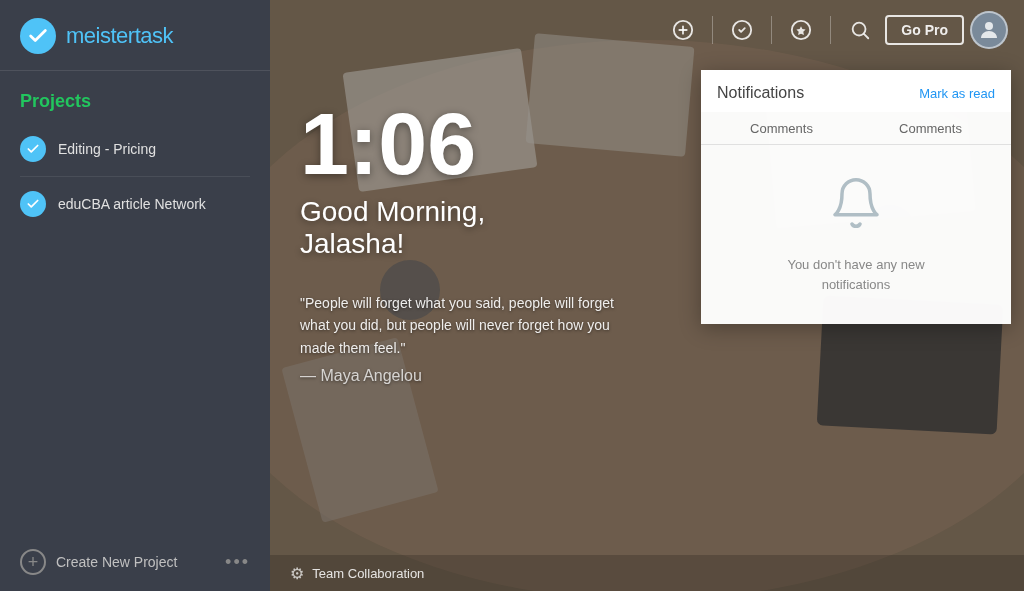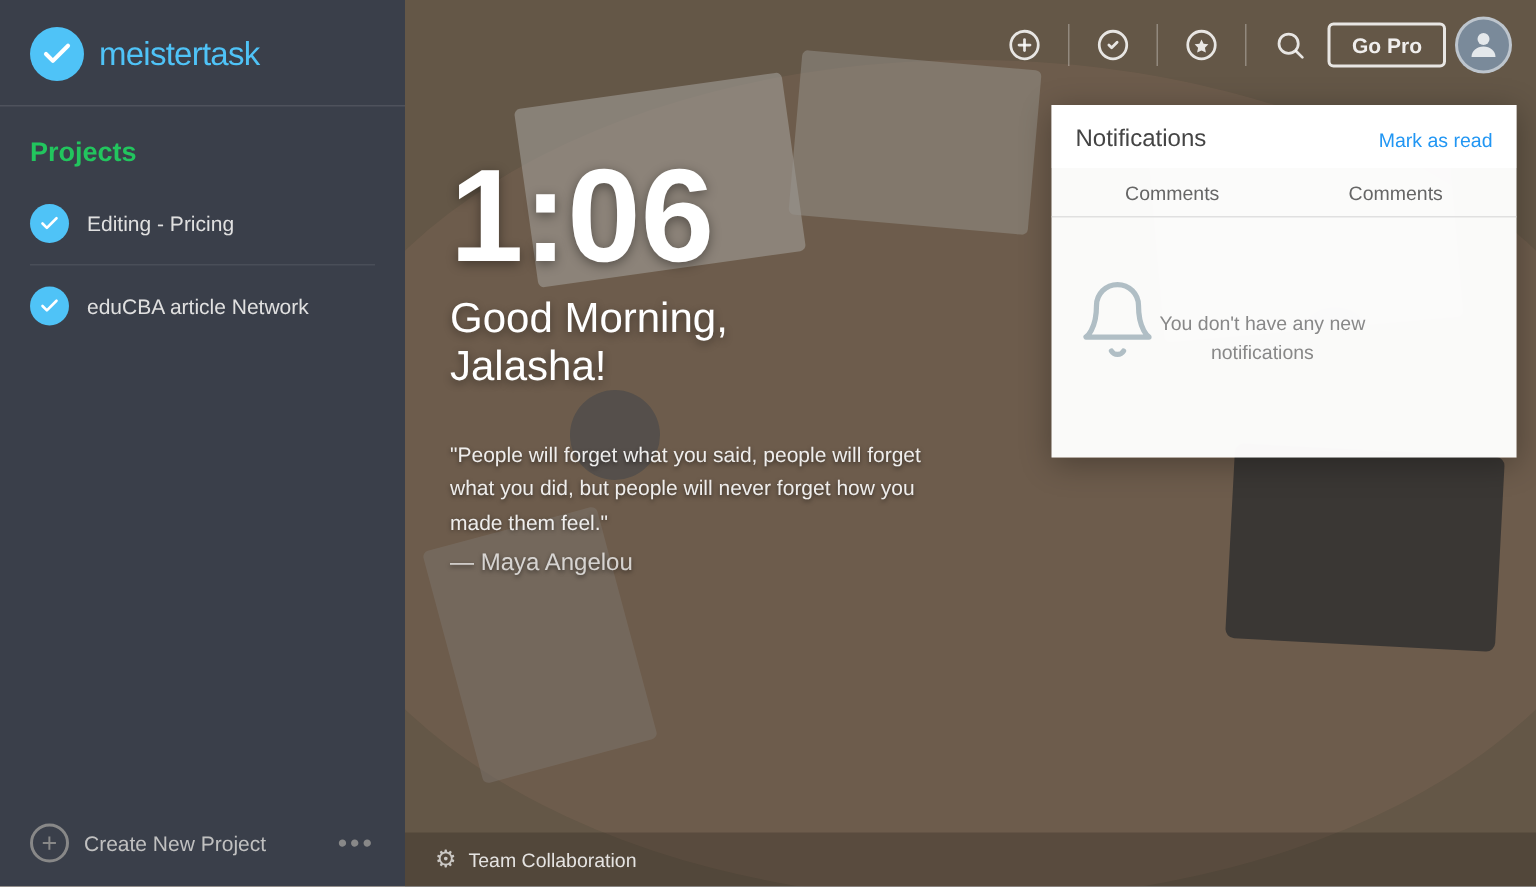--- a/index.html
+++ b/index.html
@@ -295,23 +295,23 @@
       background: #fff;
       border-color: #e0e0e0;
       border-bottom-color: #fff;
       color: #333;
       font-weight: 500;
       margin-bottom: -1px;
     }
     .notif-body {
       padding: 30px 16px 30px 16px;
       display: flex;
-      flex-direction: row;
-      align-items: center;
-      justify-content: flex-start;
+      flex-direction: column;
+      align-items: center;
+      justify-content: space-between;
       min-height: 160px;
     }
     .bell-icon {
       font-size: 52px;
       color: #c0c8d4;
       margin-bottom: 16px;
       line-height: 1;
     }
     .no-notif-text {
       font-size: 13px;

